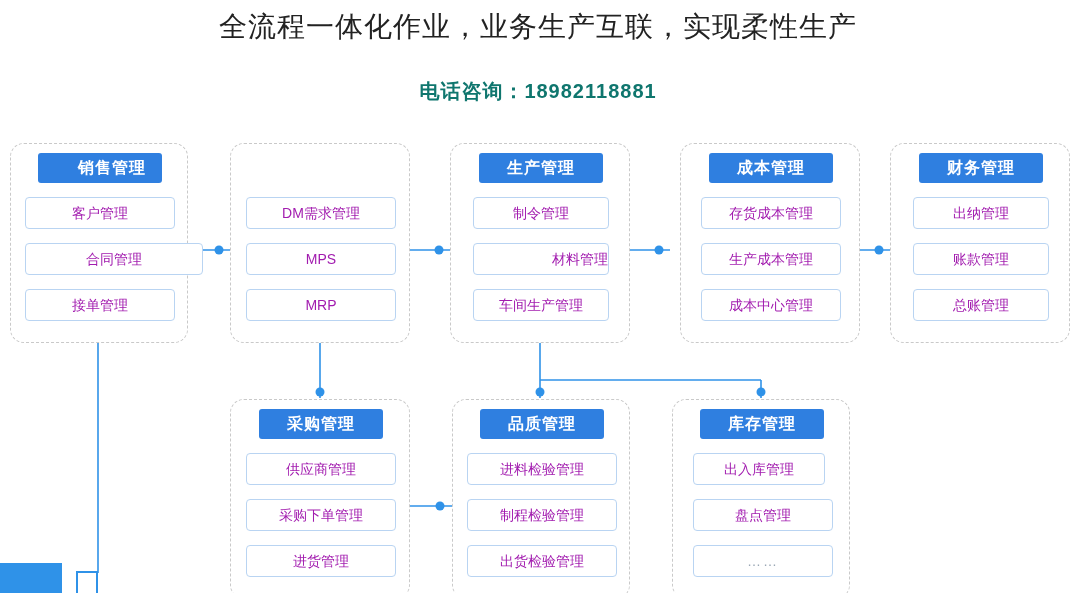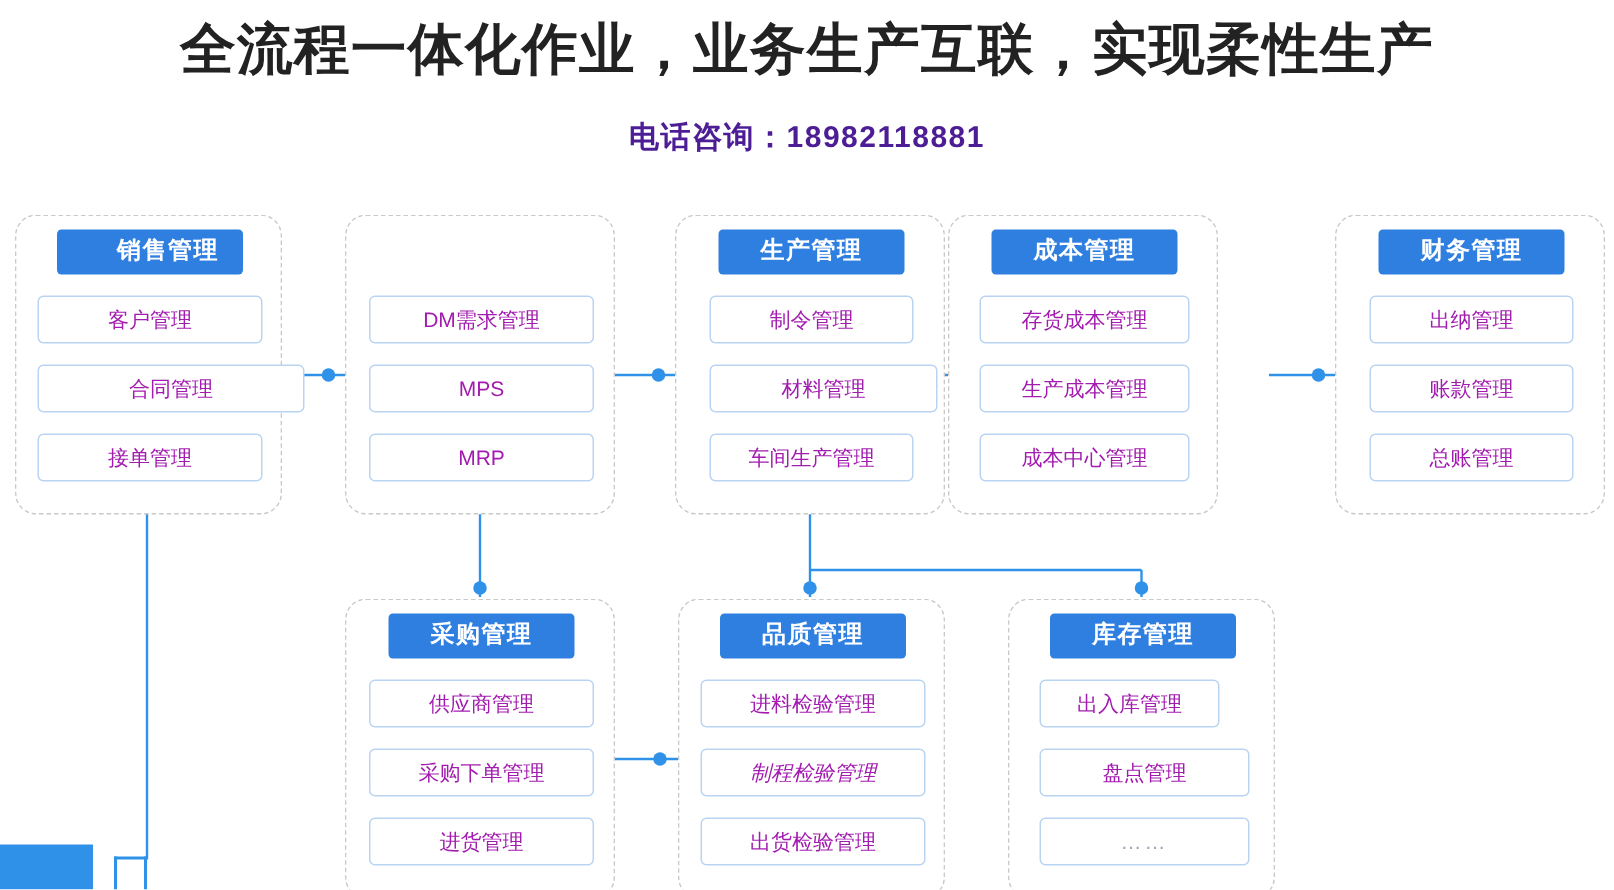--- a/index.html
+++ b/index.html
@@ -6,31 +6,31 @@
   body{
     width:1076px;height:593px;
     background:#ffffff;
     font-family:"Liberation Sans","DejaVu Sans",sans-serif;
     overflow:hidden;
     position:relative;
   }
   #title{
     position:absolute;left:0;top:8px;width:1076px;
     text-align:center;
-    font-size:37px;
-    font-weight:700;
+    font-size:28px;
+    font-weight:400;
     color:#222222;
     letter-spacing:1px;
   }
   #phone{
     position:absolute;left:0;top:78px;width:1076px;
     text-align:center;
     font-size:20px;
     font-weight:700;
-    color:#4c1d95;
+    color:#0f766e;
     letter-spacing:1px;
   }
   .group{
     position:absolute;
     border:1px dashed #c9c9c9;
     border-radius:14px;
     background:#ffffff;
     box-sizing:border-box;
   }
   .ghead{
@@ -118,25 +118,25 @@
 
 <div class="group" style="left:230px;top:143px;width:180px;height:200px;">
   <div class="gitem" style="left:15px;top:53px;width:150px;">DM需求管理</div>
   <div class="gitem" style="left:15px;top:99px;width:150px;">MPS</div>
   <div class="gitem" style="left:15px;top:145px;width:150px;">MRP</div>
 </div>
 
 <div class="group" style="left:450px;top:143px;width:180px;height:200px;">
   <div class="ghead" style="left:28px;top:9px;width:124px;">生产管理</div>
   <div class="gitem" style="left:22px;top:53px;width:136px;">制令管理</div>
-  <div class="gitem" style="left:22px;top:99px;width:152px;">材料管理</div>
+  <div class="gitem" style="left:22px;top:99px;width:136px;text-align:right;">材料管理</div>
   <div class="gitem" style="left:22px;top:145px;width:136px;">车间生产管理</div>
 </div>
 
-<div class="group" style="left:632px;top:143px;width:180px;height:200px;text-decoration:underline;">
+<div class="group" style="left:680px;top:143px;width:180px;height:200px;text-decoration:underline;">
   <div class="ghead" style="left:28px;top:9px;width:124px;">成本管理</div>
   <div class="gitem" style="left:20px;top:53px;width:140px;">存货成本管理</div>
   <div class="gitem" style="left:20px;top:99px;width:140px;">生产成本管理</div>
   <div class="gitem" style="left:20px;top:145px;width:140px;">成本中心管理</div>
 </div>
 
 <div class="group" style="left:890px;top:143px;width:180px;height:200px;">
   <div class="ghead" style="left:28px;top:9px;width:124px;">财务管理</div>
   <div class="gitem" style="left:22px;top:53px;width:136px;">出纳管理</div>
   <div class="gitem" style="left:22px;top:145px;width:136px;">总账管理</div>
@@ -146,22 +146,22 @@
 <div class="group" style="left:230px;top:399px;width:180px;height:200px;">
   <div class="ghead" style="left:28px;top:9px;width:124px;">采购管理</div>
   <div class="gitem" style="left:15px;top:53px;width:150px;">供应商管理</div>
   <div class="gitem" style="left:15px;top:145px;width:150px;">进货管理</div>
   <div class="gitem" style="left:15px;top:99px;width:150px;">采购下单管理</div>
 </div>
 
 <div class="group" style="left:452px;top:399px;width:178px;height:200px;">
   <div class="ghead" style="left:27px;top:9px;width:124px;">品质管理</div>
   <div class="gitem" style="left:14px;top:53px;width:150px;">进料检验管理</div>
-  <div class="gitem" style="left:14px;top:99px;width:150px;font-style:italic;">制程检验管理</div>
+  <div class="gitem" style="left:14px;top:99px;width:150px;">制程检验管理</div>
   <div class="gitem" style="left:14px;top:145px;width:150px;">出货检验管理</div>
 </div>
 
 <div class="group" style="left:672px;top:399px;width:178px;height:200px;">
   <div class="ghead" style="left:27px;top:9px;width:124px;">库存管理</div>
-  <div class="gitem" style="left:20px;top:53px;width:120px;">出入库管理</div>
+  <div class="gitem" style="left:20px;top:53px;width:132px;">出入库管理</div>
   <div class="gitem" style="left:20px;top:99px;width:140px;">盘点管理</div>
   <div class="gitem dots" style="left:20px;top:145px;width:140px;">……</div>
 </div>
 
 </body></html>

